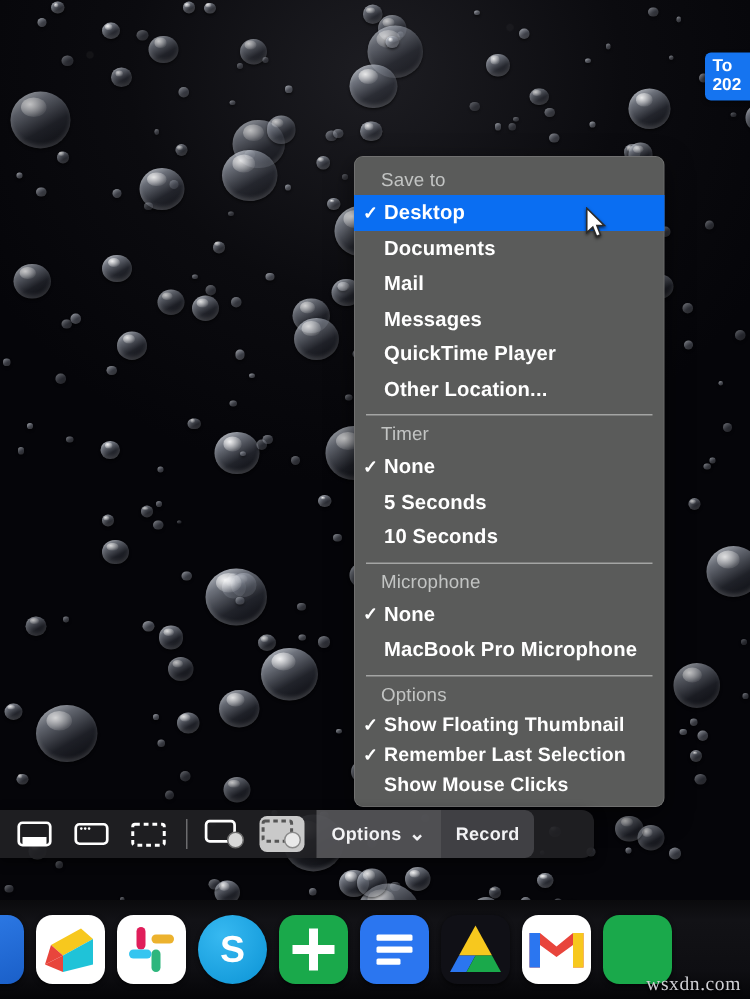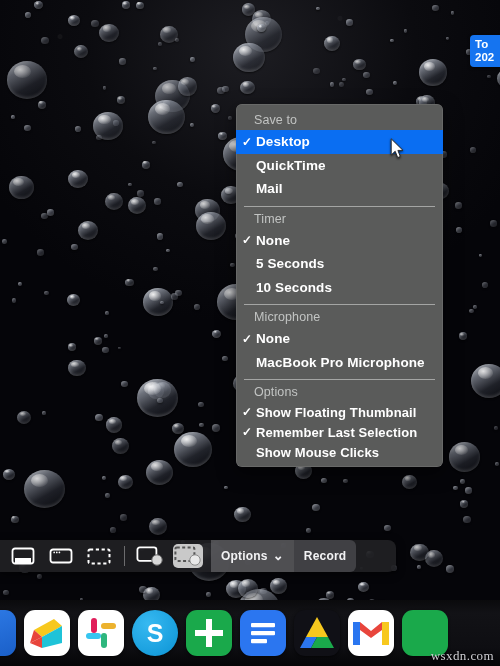--- a/index.html
+++ b/index.html
@@ -351,25 +351,37 @@
   </div>
 
   <div class="menu" id="menu">
       <div class="sect-hdr">Save to</div>
       <div class="row hl">
         <span class="chk">✓</span>
         <span class="lbl">Desktop</span>
       </div>
       <div class="row">
         <span class="chk"></span>
-        <span class="lbl">QuickTime</span>
+        <span class="lbl">Documents</span>
       </div>
       <div class="row">
         <span class="chk"></span>
         <span class="lbl">Mail</span>
+      </div>
+      <div class="row">
+        <span class="chk"></span>
+        <span class="lbl">Messages</span>
+      </div>
+      <div class="row">
+        <span class="chk"></span>
+        <span class="lbl">QuickTime Player</span>
+      </div>
+      <div class="row">
+        <span class="chk"></span>
+        <span class="lbl">Other Location...</span>
       </div>
       <div class="sep"></div>
       <div class="sect-hdr">Timer</div>
       <div class="row">
         <span class="chk">✓</span>
         <span class="lbl">None</span>
       </div>
       <div class="row">
         <span class="chk"></span>
         <span class="lbl">5 Seconds</span>

